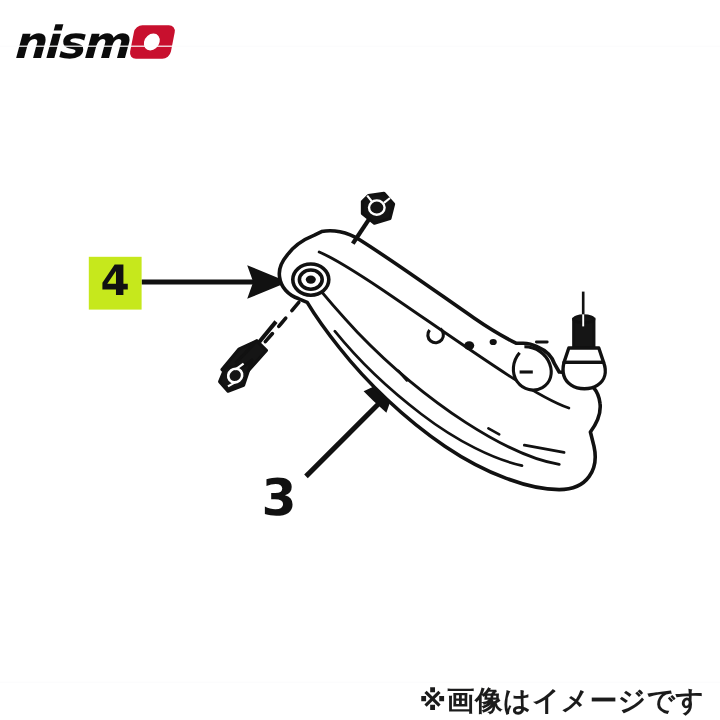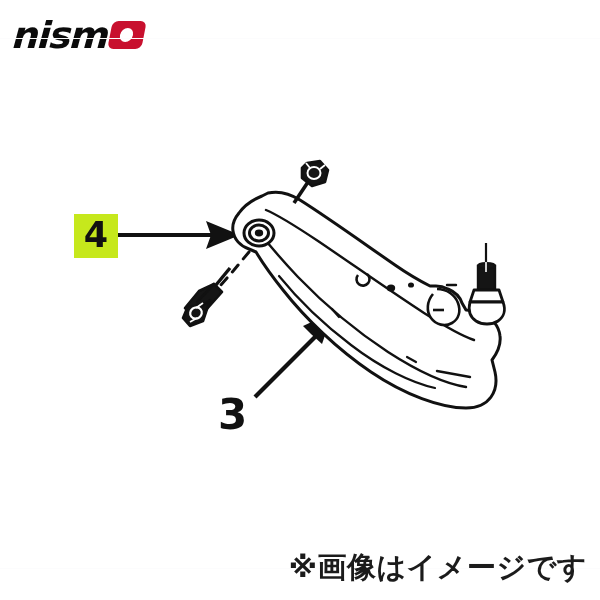--- a/index.html
+++ b/index.html
@@ -114,24 +114,24 @@
   #diagram-svg {
     position: absolute;
     left: 0;
     top: 0;
   }
 
   
   #disclaimer {
     position: absolute;
     right: 13px;
-    top: 550px;
-    font-family: "DejaVu Sans", sans-serif;
-    font-weight: 700;
-    font-size: 29px;
+    top: 572px;
+    font-family: "DejaVu Sans", sans-serif;
+    font-weight: 700;
+    font-size: 23px;
     line-height: 1.2;
     color: #1b1b1b;
     letter-spacing: 0.5px;
     white-space: nowrap;
   }
 </style>
 </head>
 <body>
 
 <div id="page" style="background: rgb(255, 255, 255);">

